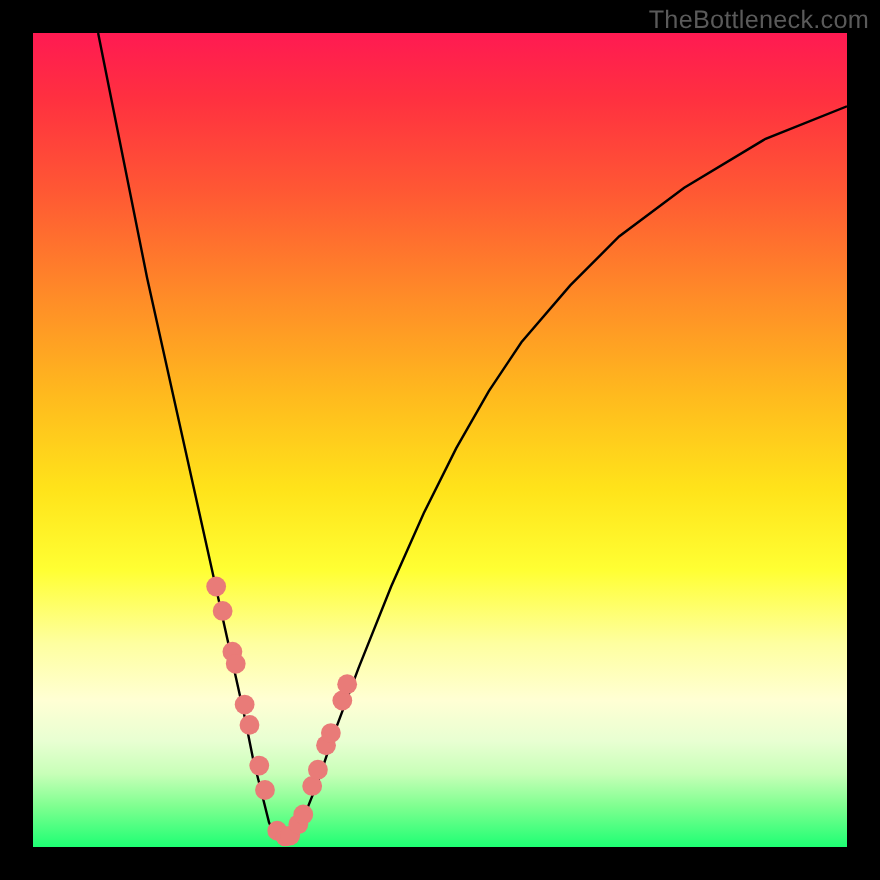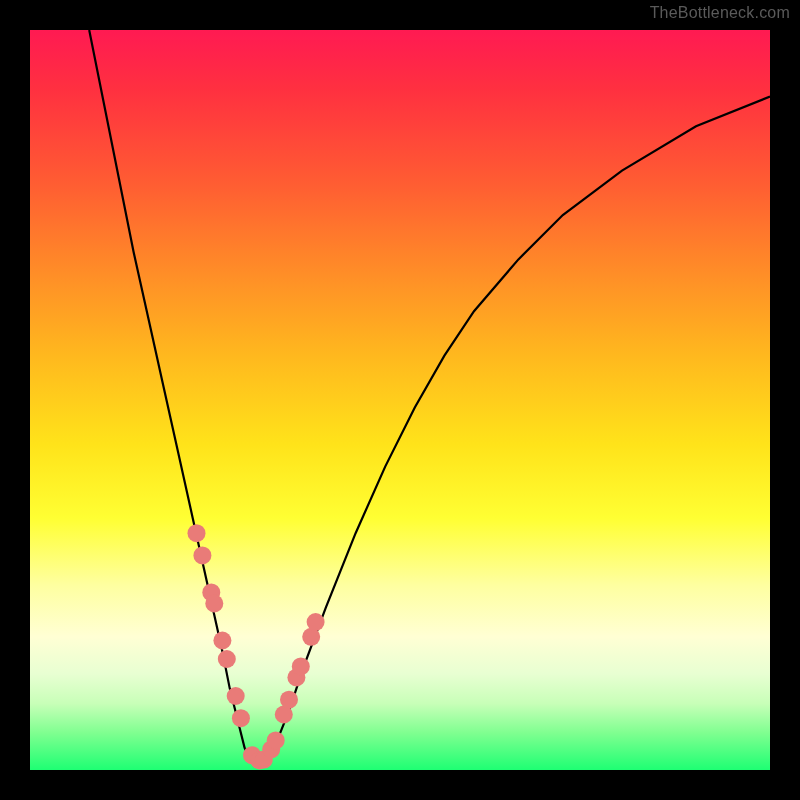--- a/index.html
+++ b/index.html
@@ -43,21 +43,21 @@
       #e8ffd2 87%,
       #c8ffb8 91%,
       #7fff90 95%,
       #1eff73 100%
     );
   }
   .watermark {
     position: absolute;
     top: 4px;
     right: 10px;
-    font-size: 16px;
+    font-size: 23px;
     font-weight: 500;
     color: #5a5a5a;
     letter-spacing: 0.2px;
     margin-left: 20px;
   }
   svg.curve {
     position: absolute;
     inset: 0;
     width: 740px;
     height: 740px;

